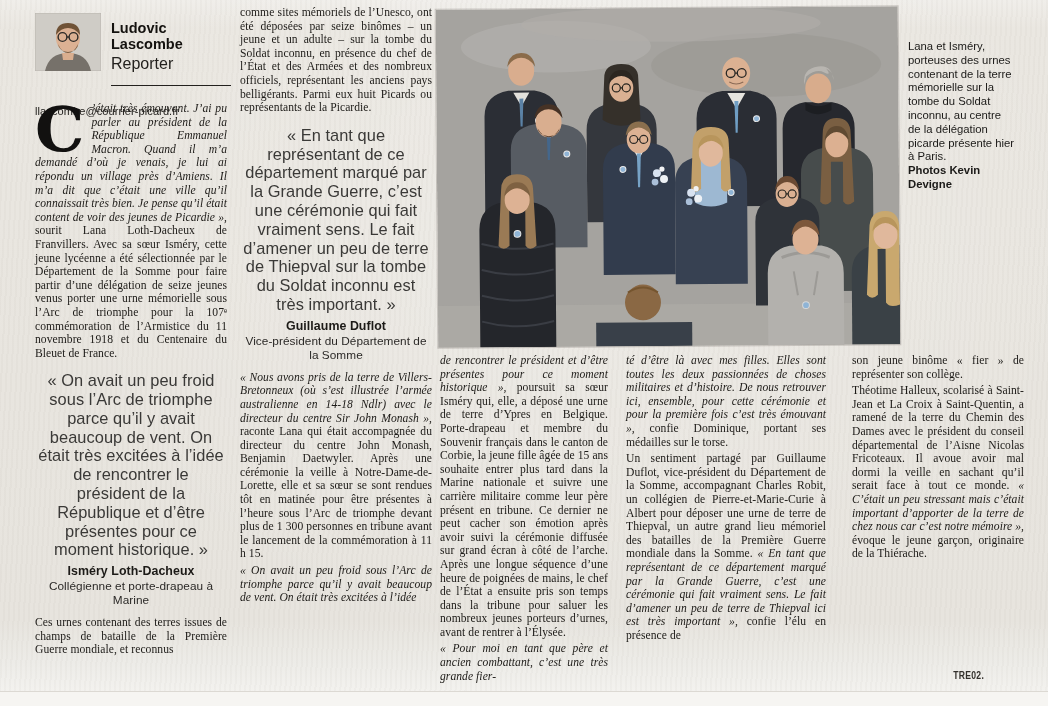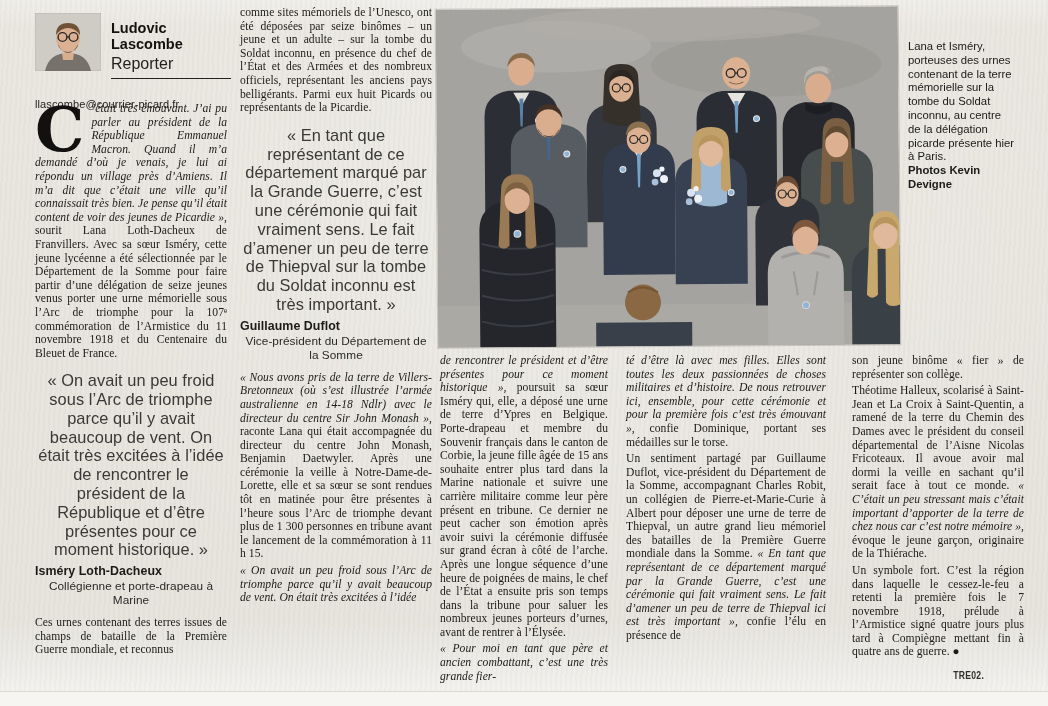--- a/index.html
+++ b/index.html
@@ -14,29 +14,29 @@
   .col{position:absolute;text-align:justify;font-size:11.6px;line-height:13.6px;letter-spacing:.05px;}
   .col p{margin:0 0 3px 0;}
   .it{font-style:italic;}
 
   .dropcap{float:left;font-weight:bold;font-size:62px;line-height:50px;padding:3px 7px 0 0;color:#121110;
     font-family:"DejaVu Serif","Liberation Serif",serif;}
 
   .byline{position:absolute;left:35px;top:13px;width:196px;font-family:"Liberation Sans","DejaVu Sans",sans-serif;}
   .byline-row{display:flex;gap:10px;align-items:flex-start;}
   .byline-avatar{width:66px;height:58px;flex:0 0 auto;background:#cfccc6;}
-  .byline-names{flex:1;padding-top:8px;border-bottom:1.5px solid #23211e;padding-bottom:5px;}
+  .byline-names{flex:1;padding-top:8px;border-bottom:1.5px solid #23211e;padding-bottom:12px;}
   .byline-name{font-weight:bold;font-size:14.5px;line-height:15.5px;color:#14120f;}
   .byline-role{font-size:16px;color:#23211e;margin-top:3px;}
   .byline-email{font-size:11px;color:#23211e;margin-top:19px;letter-spacing:.1px;}
 
   .pullquote{font-family:"Liberation Sans","DejaVu Sans",sans-serif;font-size:16.4px;line-height:18.8px;
     text-align:center;color:#3a3937;margin:11px 2px 4px 2px;}
   .pq-author{font-family:"Liberation Sans","DejaVu Sans",sans-serif;font-weight:bold;font-size:12.4px;
-    line-height:15px;color:#1c1a17;margin-top:5px;}
+    line-height:15px;text-align:center;color:#1c1a17;margin-top:5px;}
   .pq-role{font-family:"Liberation Sans","DejaVu Sans",sans-serif;font-size:11.8px;line-height:14px;
     text-align:center;color:#2b2927;margin-bottom:9px;}
 
   .photo{position:absolute;left:437px;top:8px;width:462px;height:338px;transform:rotate(-.45deg);
     outline:1px solid rgba(90,85,78,.25);}
   .photo svg{display:block;width:100%;height:100%;}
 
   .caption{position:absolute;left:908px;top:40px;width:108px;
     font-family:"Liberation Sans","DejaVu Sans",sans-serif;font-size:11.3px;line-height:13.8px;color:#1b1a18;text-align:left;}
   .caption .credit{font-weight:bold;}
@@ -261,18 +261,17 @@
     <p>
       <span>Un sentiment partagé par Guillaume Duflot, vice-président du Département de la Somme, accompagnant Charles Robit, un collégien de Pierre-et-Marie-Curie à Albert pour déposer une urne de terre de Thiepval, un autre grand lieu mémoriel des batailles de la Première Guerre mondiale dans la Somme. </span><span class="it">« En tant que représentant de ce département marqué par la Grande Guerre, c’est une cérémonie qui fait vraiment sens. Le fait d’amener un peu de terre de Thiepval ici est très important »,</span><span> confie l’élu en présence de</span>
     </p>
   </div>
 
   <div class="col" style="left:840px;top:354px;width:172px;margin-left:12px;">
     <p>son jeune binôme « fier » de représenter son collège.</p>
     <p>
       <span>Théotime Halleux, scolarisé à Saint-Jean et La Croix à Saint-Quentin, a ramené de la terre du Chemin des Dames avec le président du conseil départemental de l’Aisne Nicolas Fricoteaux. Il avoue avoir mal dormi la veille en sachant qu’il serait face à tout ce monde. </span><span class="it">« C’était un peu stressant mais c’était important d’apporter de la terre de chez nous car c’est notre mémoire »,</span><span> évoque le jeune garçon, originaire de la Thiérache.</span>
     </p>
-    <p>Un symbole fort. C’est la région dans laquelle le cessez-le-feu a retenti la première fois le 7 novembre 1918, prélude à l’Armistice signé quatre jours plus tard à Compiègne mettant fin à quatre ans de guerre. ●</p>
   </div>
 
   <div class="pagecode">TRE02.</div>
   <div class="scan-band-bottom"></div>
 </div>
 
 </body></html>

